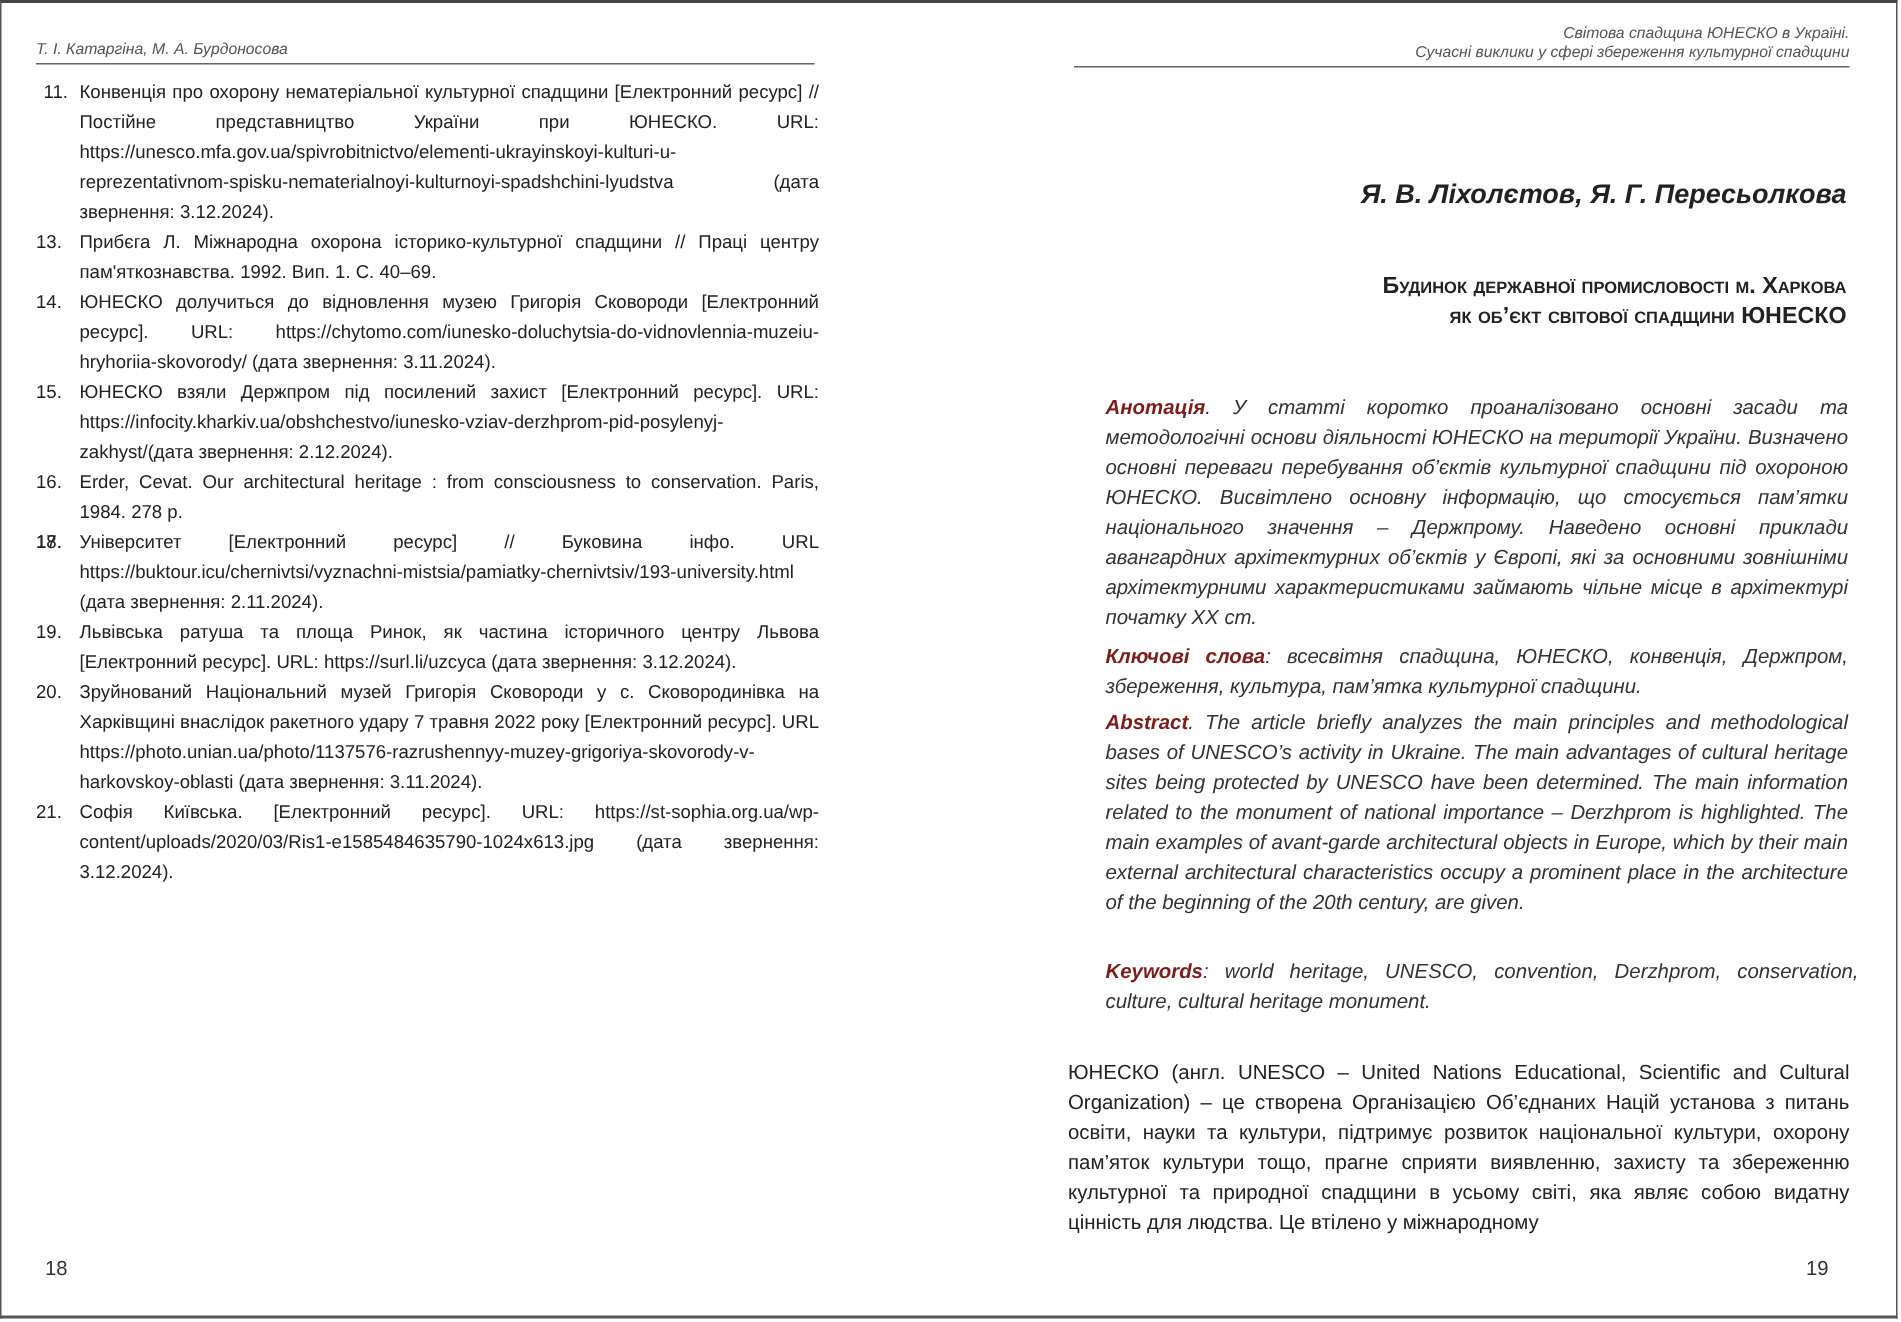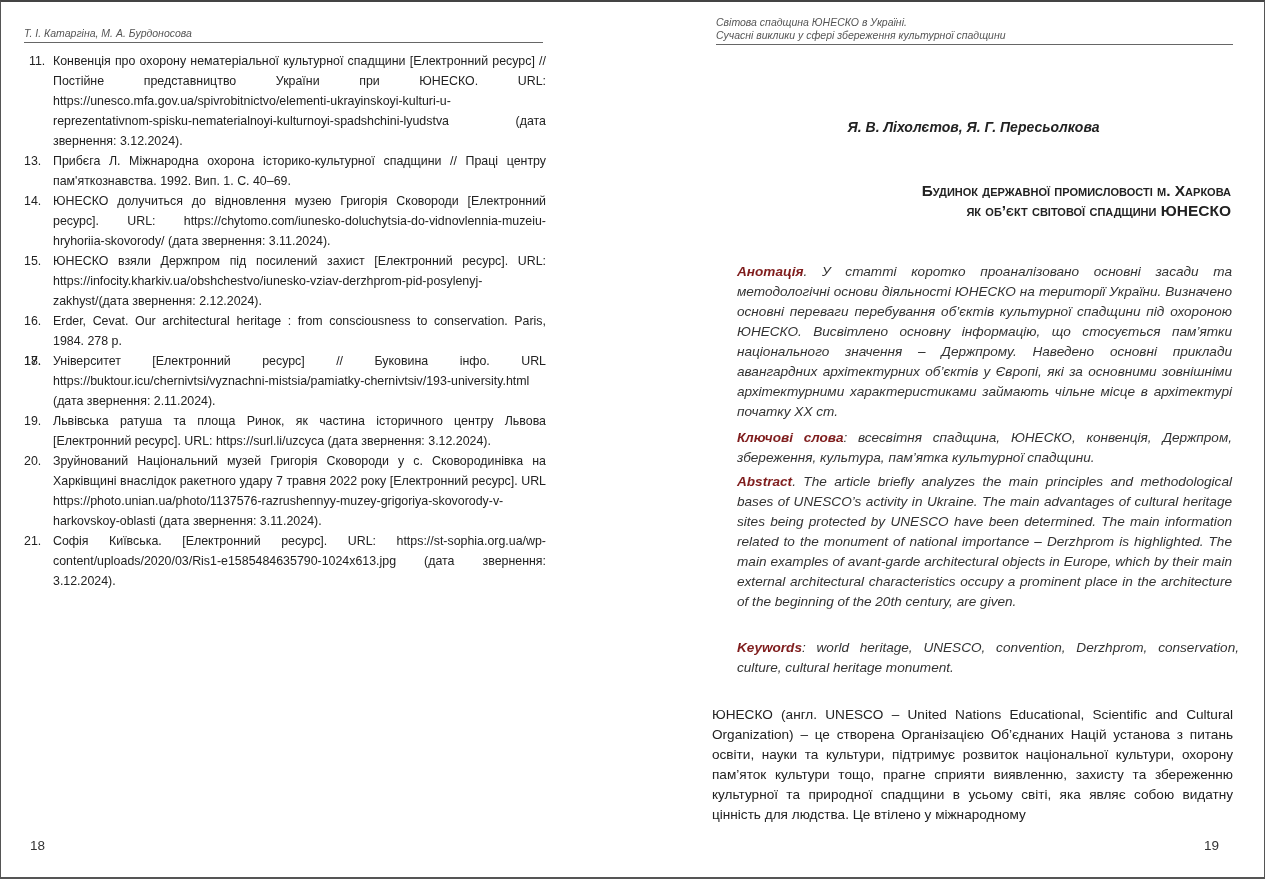--- a/index.html
+++ b/index.html
@@ -12,30 +12,30 @@
   .page-left { left: 0; width: 600px; }
   .page-right { left: 660px; width: 607px; }
 
   .running-head-left {
     position: absolute; left: 24px; top: 27px; width: 519px;
     font-style: italic; font-size: 10.5px; color: #555;
     border-bottom: 1px solid #666; padding-bottom: 3px;
   }
   .running-head-right {
     position: absolute; left: 56px; top: 16px; width: 517px;
-    font-style: italic; font-size: 10.5px; color: #555; line-height: 13px;
+    font-style: italic; font-size: 10.5px; color: #555; text-align: right; line-height: 13px;
     border-bottom: 1px solid #666; padding-bottom: 2px;
   }
 
   .refs { position: absolute; left: 24px; top: 51px; width: 522px; margin: 0; padding: 0; list-style: none; font-size: 12.4px; line-height: 20px; }
   .refs li { position: relative; padding-left: 29px; text-align: justify; }
   .refs li .num { position: absolute; left: 5px; top: 0; }
   .refs li:nth-child(n+2) .num { left: 0; }
 
-  .authors { position: absolute; left: 56px; top: 119px; width: 515px; text-align: center; font-weight: bold; font-style: italic; font-size: 14px; color: #222; }
+  .authors { position: absolute; left: 56px; top: 119px; width: 515px; text-align: right; font-weight: bold; font-style: italic; font-size: 18px; color: #222; }
   .title { position: absolute; left: 56px; top: 181px; width: 515px; text-align: right; font-weight: bold; font-size: 15.5px; line-height: 20px; color: #222; font-variant: small-caps; }
 
   .abstract-block { position: absolute; left: 77px; width: 495px; font-style: italic; font-size: 13.6px; line-height: 20px; text-align: justify; color: #333; }
   .abstract-block b { font-style: italic; font-weight: bold; color: #7f1d1d; }
   .ua-annot { top: 262px; }
   .ua-keys { top: 428px; }
   .en-annot { top: 472px; }
   .en-keys { top: 638px; width: 502px; }
 
   .body-text { position: absolute; left: 52px; top: 705px; width: 521px; font-size: 13.6px; line-height: 20px; text-align: justify; color: #222; }

